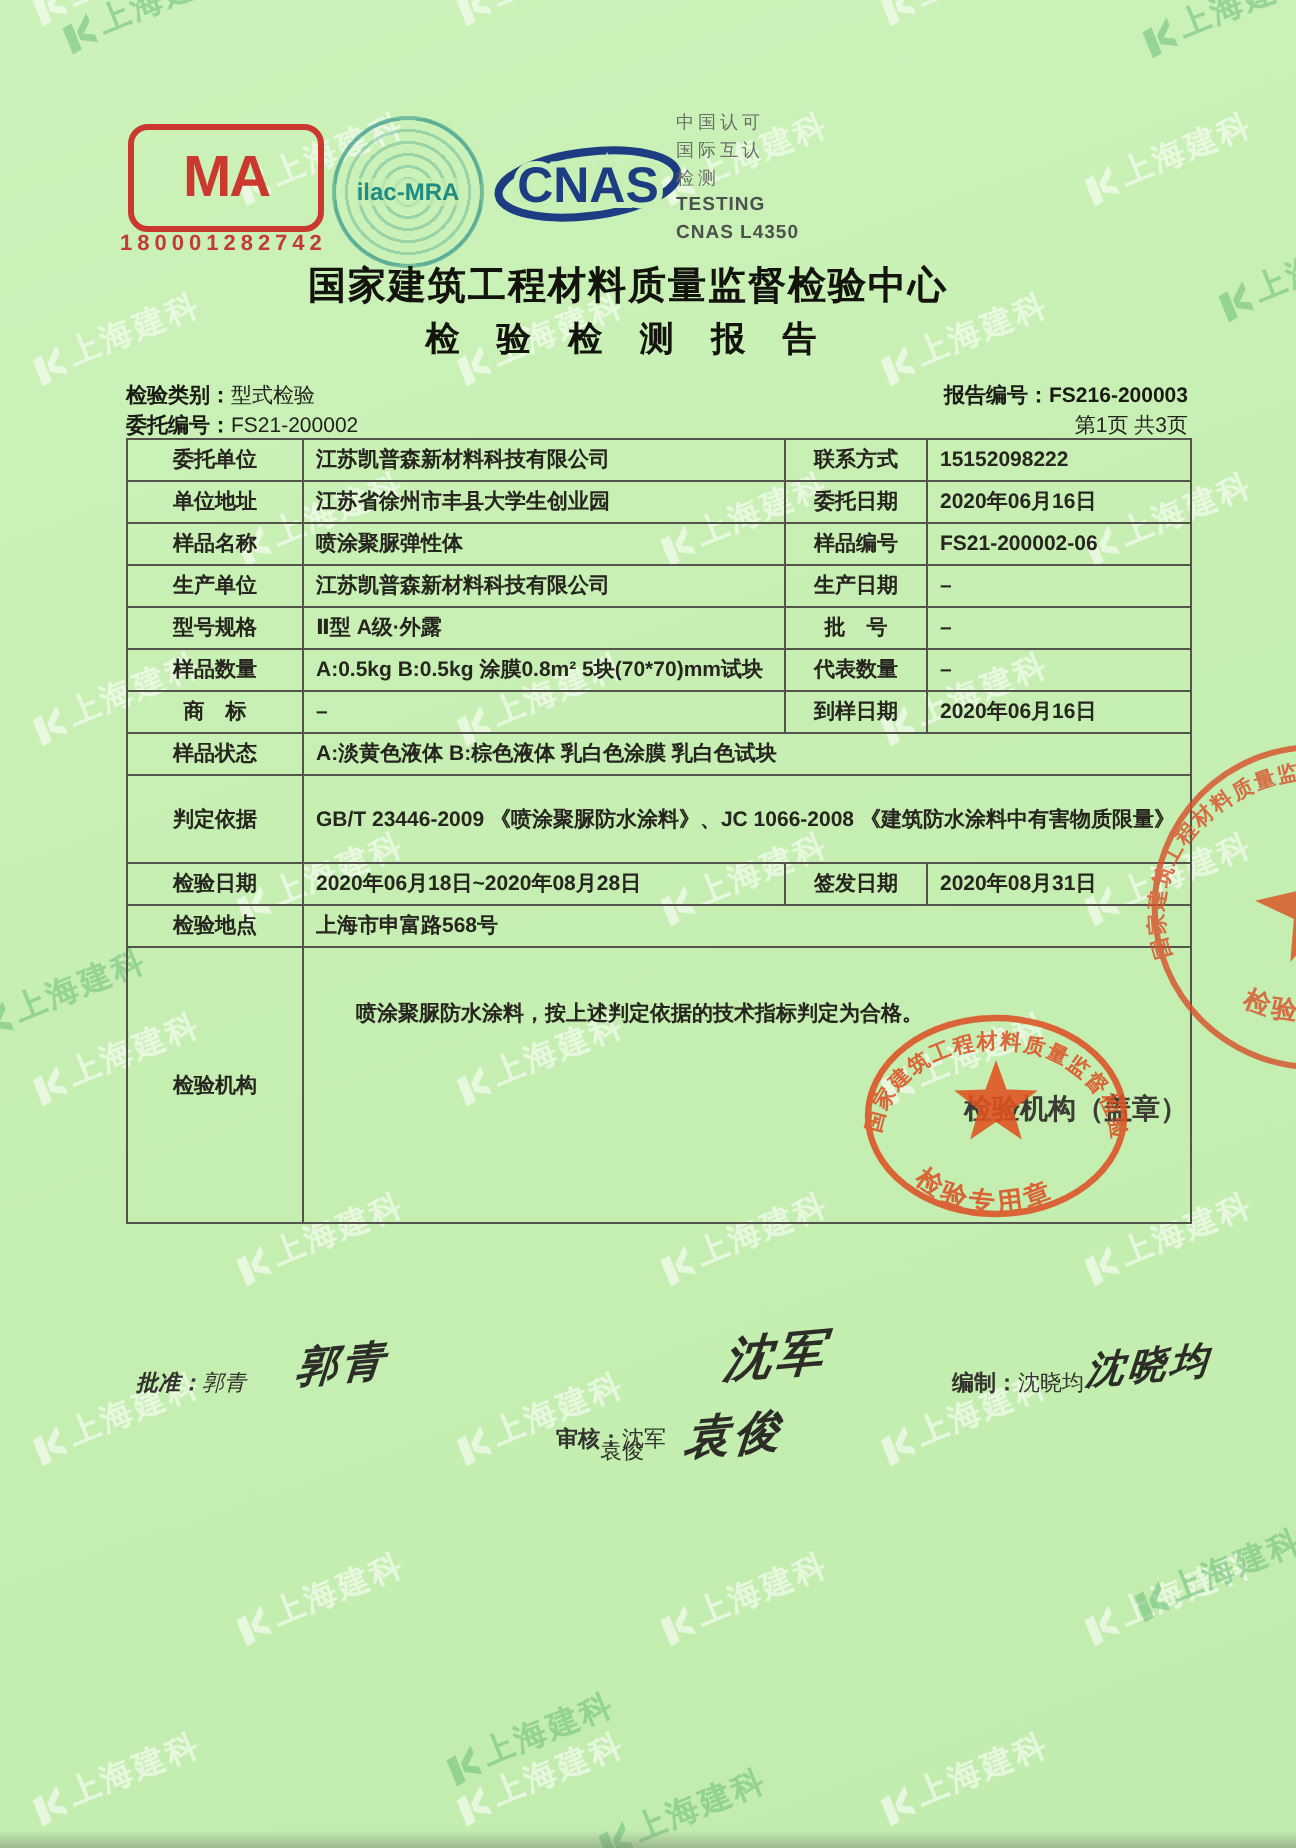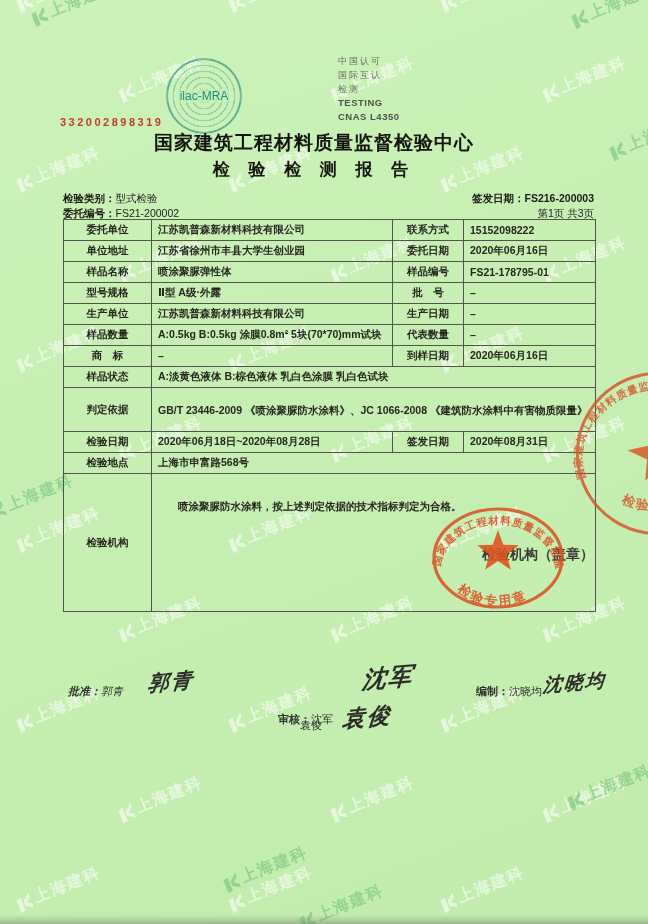--- a/index.html
+++ b/index.html
@@ -19,21 +19,21 @@
   
   .cma{position:absolute;left:64px;top:62px;width:92px;height:48px;border:3px solid #cb382e;
        border-radius:10px;display:flex;align-items:center;justify-content:center;z-index:2;}
   .cma-txt{color:#cb382e;font-size:29px;font-weight:800;letter-spacing:-1px;line-height:1;}
   .cma-num{position:absolute;left:60px;top:116px;color:#c43b31;font-size:11px;font-weight:bold;
        letter-spacing:2.5px;z-index:2;}
   .ilac{position:absolute;left:166px;top:58px;width:72px;height:72px;border-radius:50%;z-index:2;
        border:2px solid rgba(42,144,134,.55);
        background:repeating-radial-gradient(circle at 50% 50%,rgba(42,144,134,.30) 0 1.5px,rgba(255,255,255,0) 1.5px 6px);
        display:flex;align-items:center;justify-content:center;}
-  .ilac-txt{color:#1f8d83;font-weight:400;font-size:12px;background:rgba(200,239,180,.65);
+  .ilac-txt{color:#1f8d83;font-weight:700;font-size:12px;background:rgba(200,239,180,.65);
        padding:0 2px;border-radius:3px;}
   .cnas{position:absolute;left:244px;top:66px;width:100px;height:54px;z-index:2;}
   .accred{position:absolute;left:338px;top:54px;z-index:2;line-height:14px;}
   .accred .zh{color:#6a6f68;font-size:9px;letter-spacing:2px;}
   .accred .en{color:#4e524c;font-size:9.5px;font-weight:bold;letter-spacing:.5px;}
   .title{position:absolute;left:40px;right:60px;top:130px;text-align:center;z-index:2;
        font-size:19px;font-weight:800;color:#14140f;letter-spacing:1px;}
   .subtitle{position:absolute;left:40px;right:60px;top:158px;text-align:center;z-index:2;
        font-size:17px;font-weight:800;color:#14140f;letter-spacing:7px;}
   
@@ -221,44 +221,53 @@
       <div class="wm g" style="left: 566px; top: 776px;">
         <span class="wm-logo"></span>
         <span>上海建科</span>
       </div>
       <div class="wm g" style="left: 298px; top: 896px;">
         <span class="wm-logo"></span>
         <span>上海建科</span>
       </div>
     </div>
 
-  <div class="cma-num">332002898319</div>
+  <div class="cma">
+    <span class="cma-txt">MA</span>
+  </div>
+  <div class="cma-num">180001282742</div>
 
   <div class="ilac">
     <span class="ilac-txt">ilac-MRA</span>
   </div>
 
+  <div class="cnas">
+    <svg width="100" height="54" viewBox="0 0 100 54">
+      <ellipse cx="50" cy="26" rx="45" ry="16" fill="none" stroke="#1d3d82" stroke-width="4" transform="rotate(-7 50 26)"></ellipse>
+      <text x="50" y="35" text-anchor="middle" font-size="25" font-weight="800" fill="#1d3d82" stroke="#c8efb4" stroke-width="6" paint-order="stroke">CNAS</text>
+    </svg>
+  </div>
 
   <div class="accred">
     <div class="zh">中国认可</div>
     <div class="zh">国际互认</div>
     <div class="zh">检测</div>
     <div class="en">TESTING</div>
     <div class="en">CNAS L4350</div>
   </div>
 
   <div class="title">国家建筑工程材料质量监督检验中心</div>
   <div class="subtitle">检 验 检 测 报 告</div>
 
   <div class="meta-l">
     <div><b>检验类别：</b><span>型式检验</span></div>
     <div><b>委托编号：</b><span>FS21-200002</span></div>
   </div>
   <div class="meta-r">
-    <div><b>签发日期：</b><b>FS216-200003</b></div>
+    <div><b>报告编号：</b><b>FS216-200003</b></div>
     <div>第1页 共3页</div>
   </div>
 
   <table class="rep">
     <colgroup>
         <col style="width:88px">
         <col style="width:241px">
         <col style="width:71px">
         <col style="width:132px">
       </colgroup>
@@ -272,32 +281,32 @@
     <tr style="height:21px">
       <td class="lbl">单位地址</td>
       <td>江苏省徐州市丰县大学生创业园</td>
       <td class="lbl">委托日期</td>
       <td>2020年06月16日</td>
     </tr>
     <tr style="height:21px">
       <td class="lbl">样品名称</td>
       <td>喷涂聚脲弹性体</td>
       <td class="lbl">样品编号</td>
-      <td>FS21-178795-01</td>
+      <td>FS21-200002-06</td>
+    </tr>
+    <tr style="height:21px">
+      <td class="lbl">生产单位</td>
+      <td>江苏凯普森新材料科技有限公司</td>
+      <td class="lbl">生产日期</td>
+      <td>–</td>
     </tr>
     <tr style="height:21px">
       <td class="lbl">型号规格</td>
       <td>Ⅱ型 A级·外露</td>
       <td class="lbl">批　号</td>
-      <td>–</td>
-    </tr>
-    <tr style="height:21px">
-      <td class="lbl">生产单位</td>
-      <td>江苏凯普森新材料科技有限公司</td>
-      <td class="lbl">生产日期</td>
       <td>–</td>
     </tr>
     <tr style="height:21px">
       <td class="lbl">样品数量</td>
       <td>A:0.5kg B:0.5kg 涂膜0.8m² 5块(70*70)mm试块</td>
       <td class="lbl">代表数量</td>
       <td>–</td>
     </tr>
     <tr style="height:21px">
       <td class="lbl">商　标</td>

